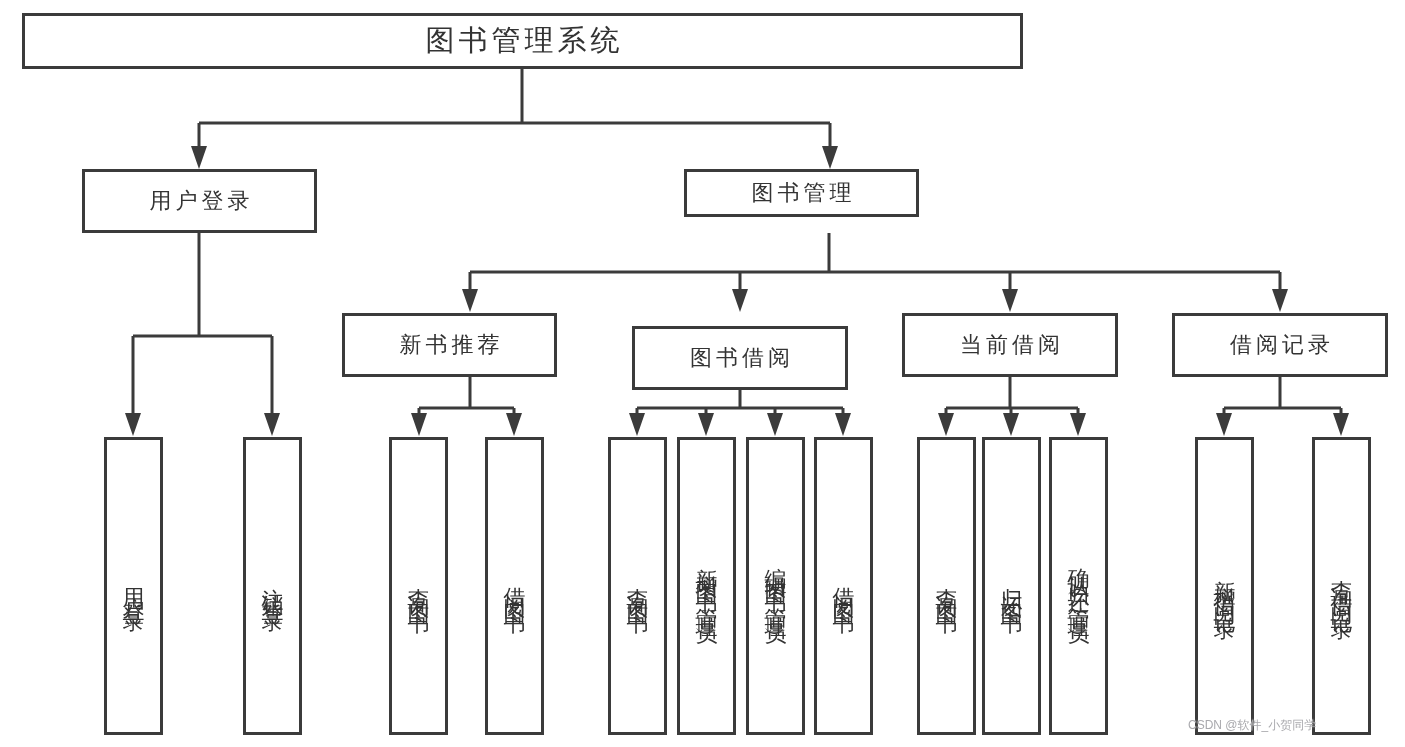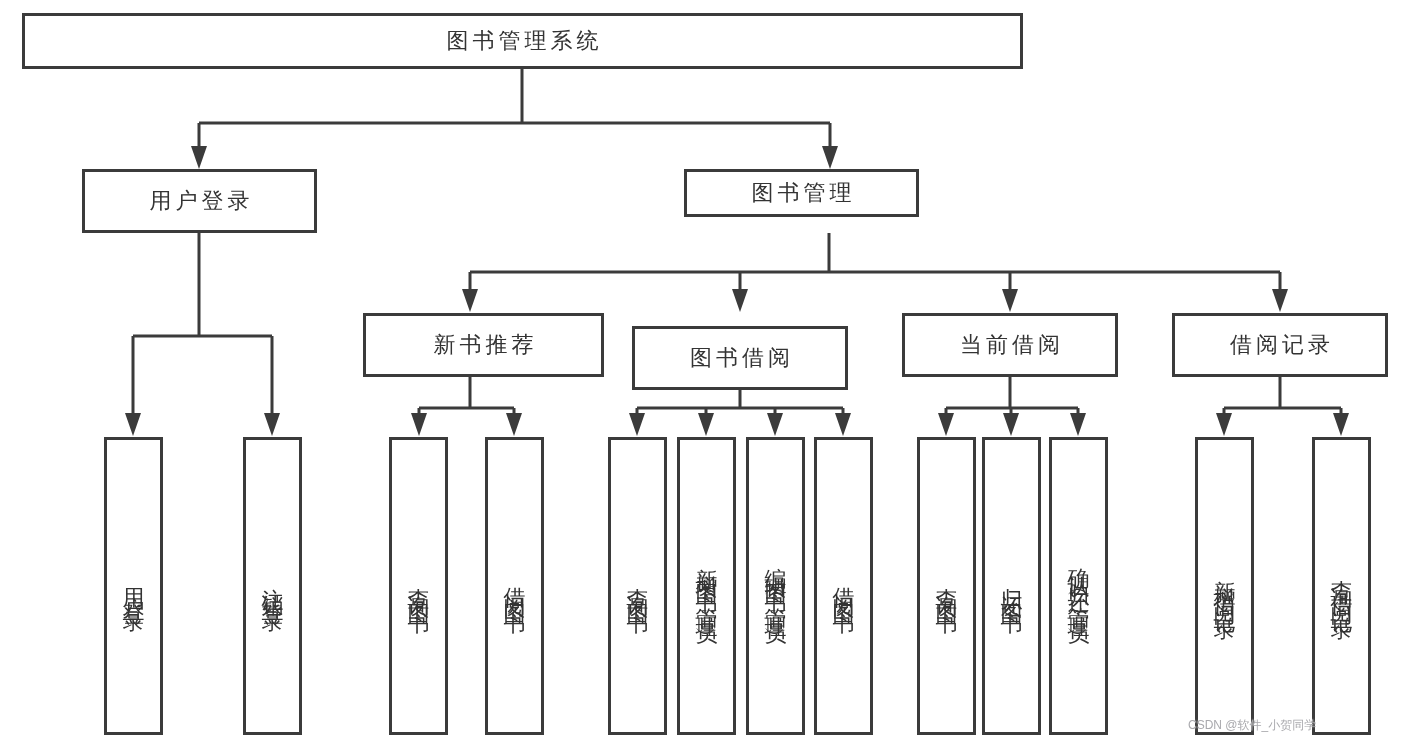--- a/index.html
+++ b/index.html
@@ -21,21 +21,21 @@
   .connectors polygon{fill:currentColor;stroke:none;}
   .box{
     position:absolute;
     box-sizing:border-box;
     border:3px solid var(--line);
     background:#fff;
     display:flex;align-items:center;justify-content:center;
     color:var(--text);
   }
   .h{font-size:22px;letter-spacing:4px;text-indent:4px;white-space:nowrap;}
-  .root-box{font-size:22px;}
+  .root-box{font-size:29px;}
   .v{padding:10px 0;}
   .v .lbl{
     writing-mode:vertical-rl;
     font-size:22px;
     letter-spacing:8px;
     line-height:1;
     white-space:nowrap;
   }
   .watermark{
     position:absolute;
@@ -105,21 +105,21 @@
     <span class="lbl">图书管理系统</span>
   </div>
 
   <div class="box h" style="left:82px;top:169px;width:235px;height:64px">
     <span class="lbl">用户登录</span>
   </div>
   <div class="box h" style="left:684px;top:169px;width:235px;height:48px">
     <span class="lbl">图书管理</span>
   </div>
 
-  <div class="box h" style="left:363px;top:313px;width:241px;height:64px">
+  <div class="box h" style="left:342px;top:313px;width:215px;height:64px">
     <span class="lbl">新书推荐</span>
   </div>
   <div class="box h" style="left:632px;top:326px;width:216px;height:64px">
     <span class="lbl">图书借阅</span>
   </div>
   <div class="box h" style="left:902px;top:313px;width:216px;height:64px">
     <span class="lbl">当前借阅</span>
   </div>
   <div class="box h" style="left:1172px;top:313px;width:216px;height:64px">
     <span class="lbl">借阅记录</span>

